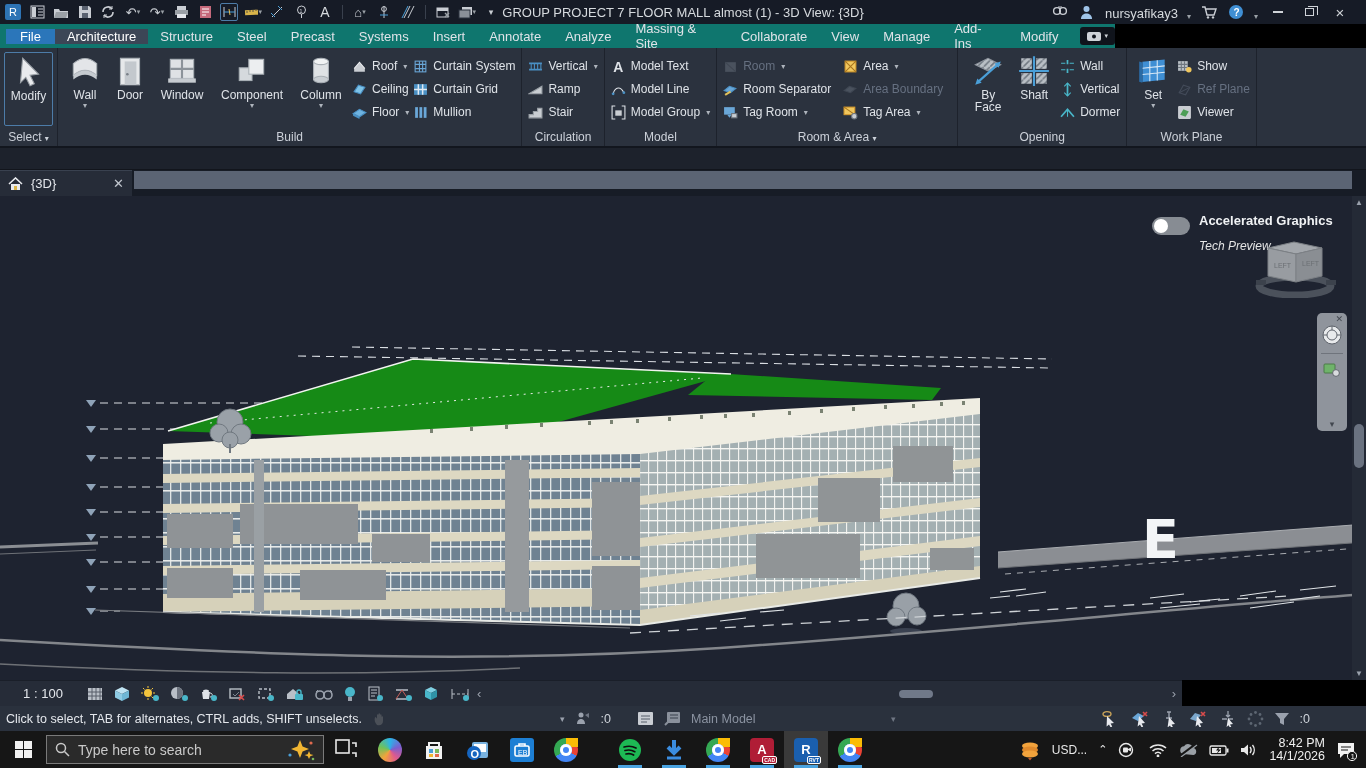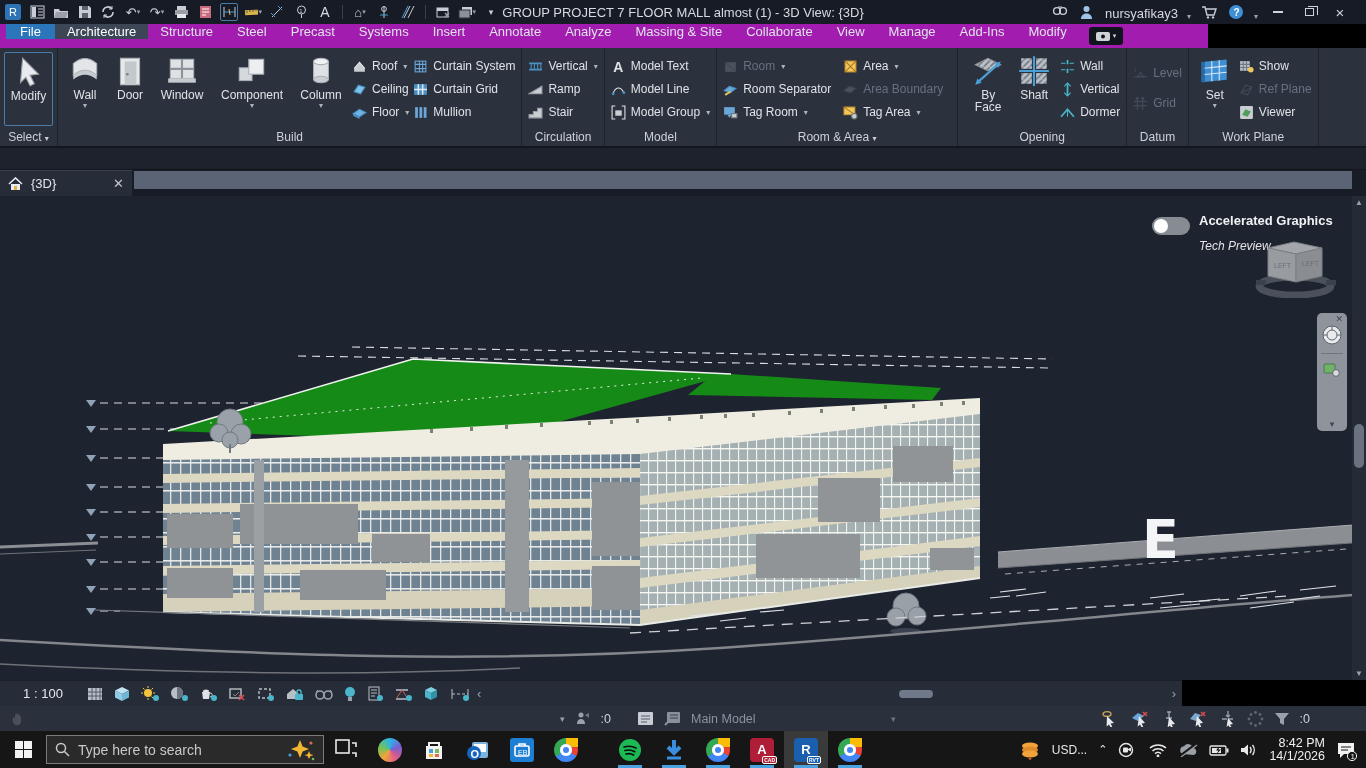--- a/index.html
+++ b/index.html
@@ -17,22 +17,22 @@
   .qbox{border:1px solid #4d7ca8;border-radius:2px;}
   .title{position:absolute;left:0;right:0;text-align:center;font-size:13px;color:#d6dade;pointer-events:none;}
   .tb-right{margin-left:auto;display:flex;align-items:flex-end;gap:9px;padding-right:15px;z-index:2;}
   .tb-right .txt{font-size:13px;color:#d6dade;}
   .winbtn{width:22px;height:18px;display:inline-flex;align-items:center;justify-content:center;color:#cfd3d8;font-size:13px;}
   .min-glyph{display:inline-block;width:10px;height:2px;background:#cfd3d8;}
   .res-glyph{display:inline-block;width:9px;height:8px;border:1px solid #cfd3d8;position:relative;}
   .res-glyph:before{content:"";position:absolute;left:2px;top:-3px;width:9px;height:8px;border:1px solid #cfd3d8;border-bottom:none;border-left:none;}
 
   
-  .tabbar{position:absolute;left:0;top:24px;width:1208px;height:24px;background:#a21caf;
-    display:flex;align-items:flex-start;font-size:13px;}
+  .tabbar{position:absolute;left:0;top:24px;width:1115px;height:24px;background:#0f766e;
+    display:flex;align-items:center;font-size:13px;}
   .rtab{padding:0 12px;display:flex;align-items:center;color:#dfe3e8;cursor:default;}
   .rtab.file{background:#2b76ba;color:#fff;margin-left:6px;padding:0 14px;}
   .rtab.active{background:#3c4656;color:#fff;}
   .media-btn{margin-left:10px;display:flex;align-items:center;gap:3px;background:#10141c;
     border-radius:3px;padding:0 7px;height:18px;align-self:center;color:#cfd3d8;}
 
   
   .ribbon{position:absolute;left:0;top:48px;width:1366px;height:100px;background:#2b323e;
     display:flex;align-items:stretch;border-bottom:2px solid #12161e;}
   .panel{position:relative;padding:4px 6px 20px 6px;border-right:1px solid #1d222c;display:flex;gap:4px;}
@@ -552,41 +552,20 @@
             <svg class="ic14" viewBox="0 0 14 14">
               <path d="M1 11L7 4l6 7" fill="none" stroke="#49b6c9" stroke-width="1.6"></path>
               <path d="M7 4v7" stroke="#49b6c9"></path>
             </svg>
             <span>Dormer</span>
           </div>
       </div>
       <div class="panel-label">Opening</div>
     </div>
 
-    <div class="panel">
-      <div class="smallcol" style="padding-top:10px;gap:8px;">
-        <div class="sitem dis">
-            <svg class="ic14" viewBox="0 0 14 14">
-              <path d="M1 10h12" stroke="#667081"></path>
-              <path d="M4 10l3-4 3 4z" fill="none" stroke="#667081"></path>
-              <text x="1" y="6" font-size="5" fill="#667081">1</text>
-            </svg>
-            <span>Level</span>
-          </div>
-        <div class="sitem dis">
-            <svg class="ic14" viewBox="0 0 14 14">
-              <path d="M4 1v12M9 1v12M1 5h12M1 9h12" stroke="#667081"></path>
-              <circle cx="4" cy="2" r="1.4" fill="#667081"></circle>
-              <circle cx="9" cy="2" r="1.4" fill="#667081"></circle>
-            </svg>
-            <span>Grid</span>
-          </div>
-      </div>
-      <div class="panel-label">Datum</div>
-    </div>
 
     <div class="panel">
       <div class="bigbtn" style="width:40px">
         <svg class="ic32" viewBox="0 0 32 32">
             <g transform="skewY(-6)">
               <rect x="6" y="8" width="21" height="19" fill="#3f8fd4"></rect>
               <path d="M6 14h21M6 20h21M13 8v19M20 8v19" stroke="#d8e8f6"></path>
             </g>
             <polygon points="3,7 6,8 6,27 3,26" fill="#2a6ba5"></polygon>
           </svg>
@@ -897,20 +876,21 @@
         </svg>
     </div>
     <span class="hchev">‹</span>
     <div class="htrack">
         <div class="hthumb"></div>
       </div>
     <span class="hchev">›</span>
   </div>
 
   <div class="statusbar">
+    <span class="sb-hint">Click to select, TAB for alternates, CTRL adds, SHIFT unselects.</span>
     <svg width="16" height="16" style="margin-left:10px">
         <path d="M5 14c-2-2-3-5-2-8 1 0 2 1 2 2V4c0-1 1.5-1 1.5 0V3c0-1 1.5-1 1.5 0v1c0-1 1.5-1 1.5 0v2c0-1 1.5-1 1.5 0v4c0 3-2 5-6 4z" fill="#4b5058"></path>
       </svg>
     <div class="sb-center">
       <span style="font-size:9px">▾</span>
       <svg width="16" height="15">
           <circle cx="6" cy="4" r="2.5" fill="#9aa1ad"></circle>
           <path d="M2 13c0-4 2.5-5 4-5s4 1 4 5z" fill="#9aa1ad"></path>
           <path d="M10 4l4-2v5z" fill="#6f7683"></path>
         </svg>

